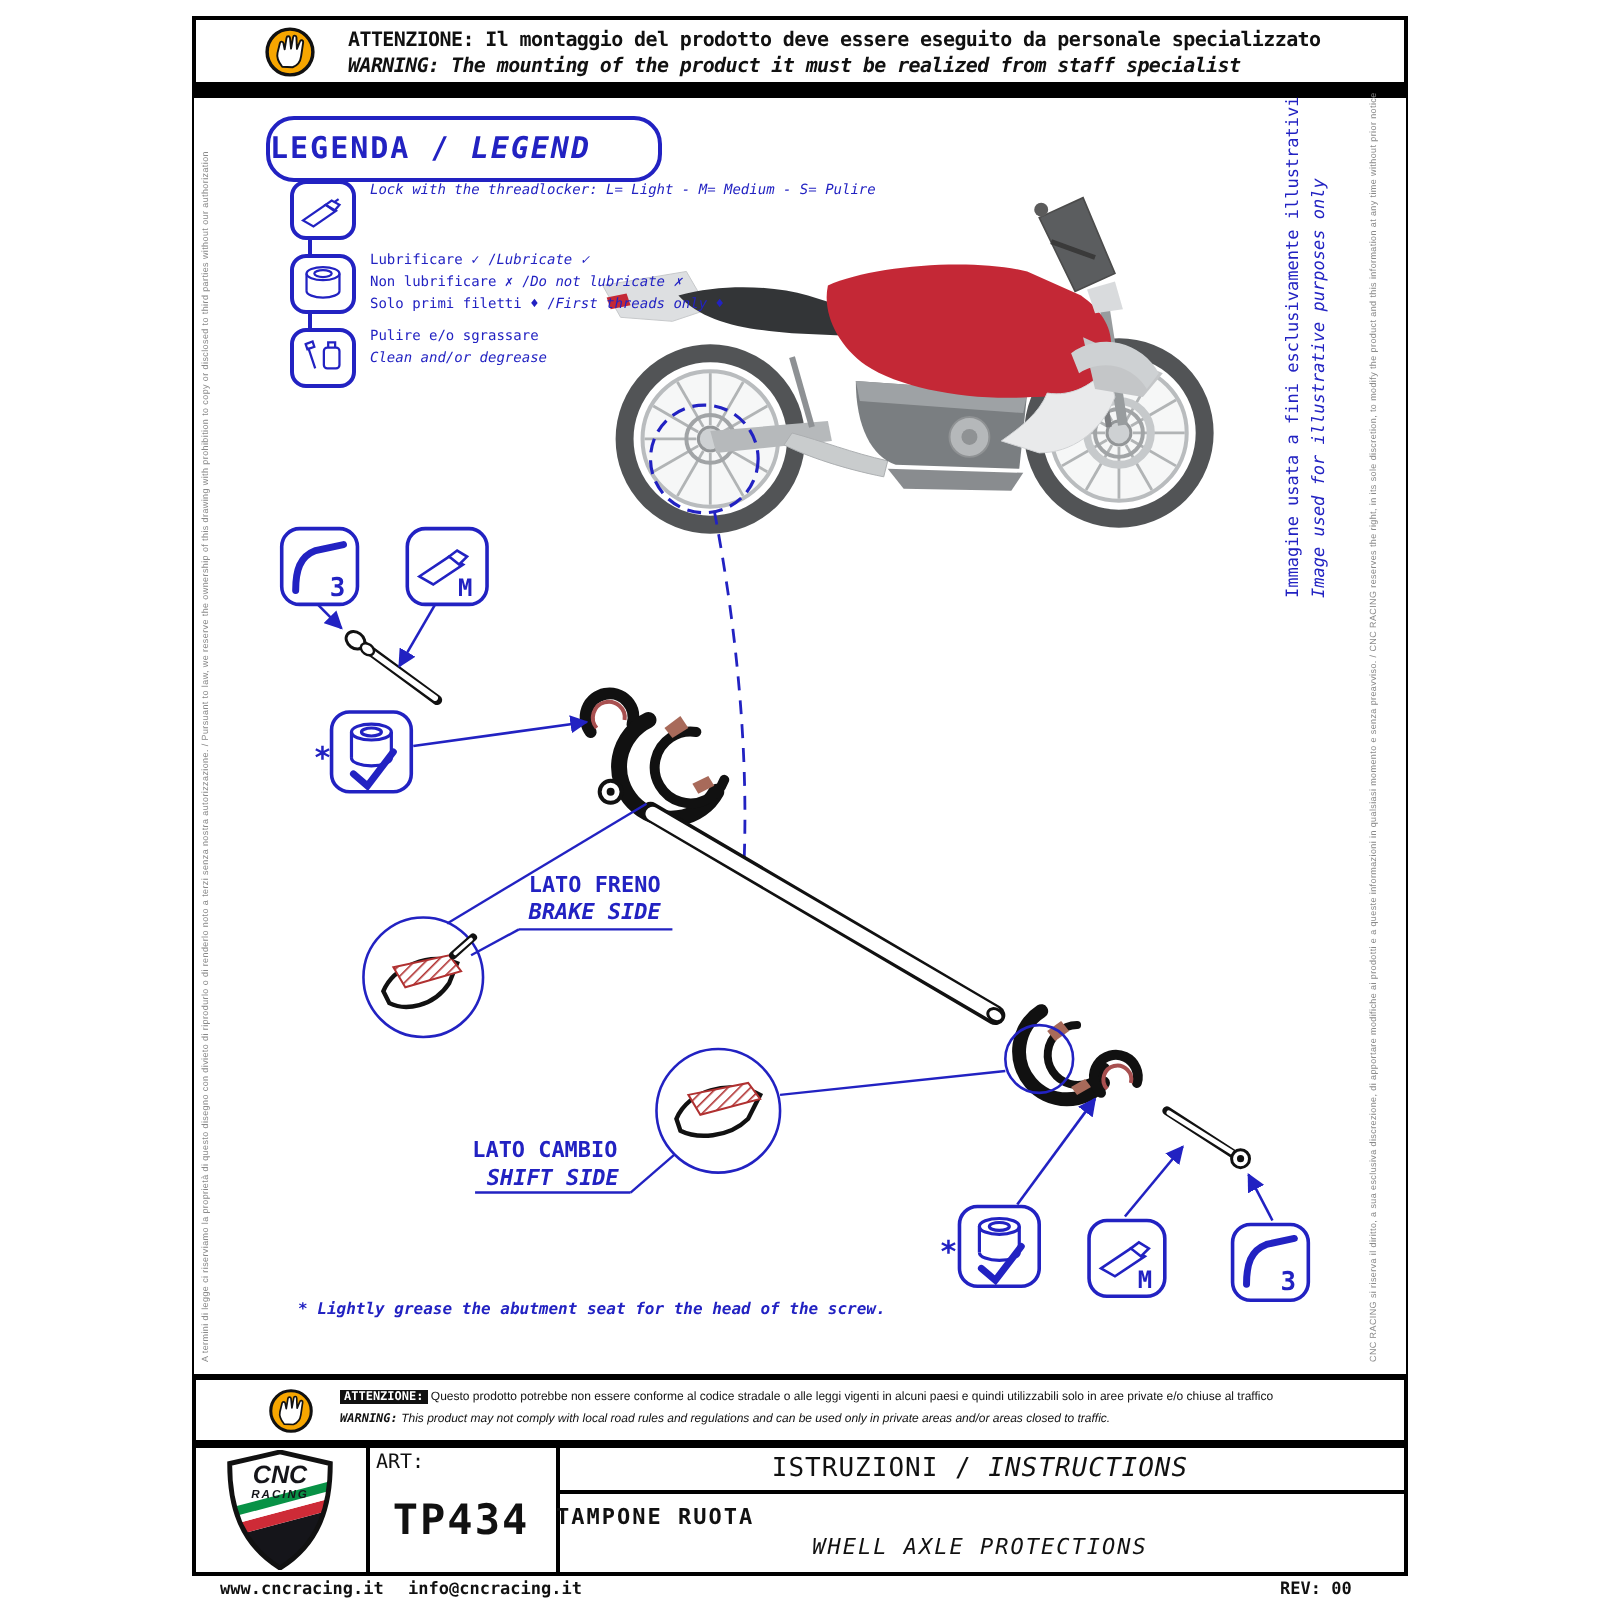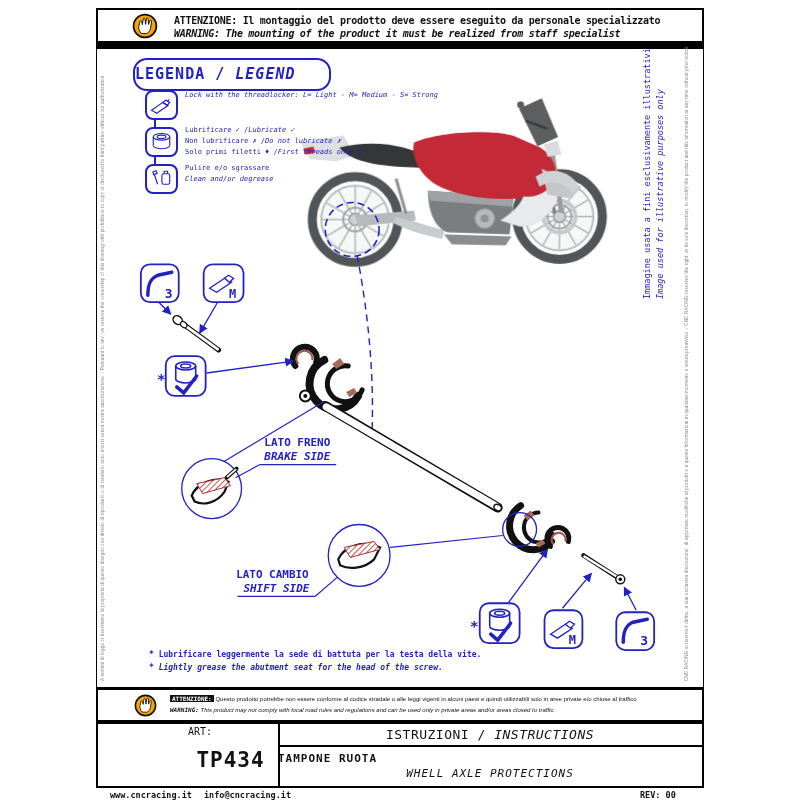--- a/index.html
+++ b/index.html
@@ -283,21 +283,21 @@
     <div class="lbox" style="top:41px">
       <svg viewBox="0 0 33 30" width="29" height="26">
         <g fill="none" stroke="#2222c2" stroke-width="1.3">
           <path d="M5,21 l13,-9 6,3.5 -13,9 z"></path>
           <path d="M18,12 l3.5,-2.5 4.5,2.5 -3,3.5 z"></path>
           <path d="M23,10.5 l2.5,-1.8"></path>
         </g>
       </svg>
     </div>
     <div class="ltxt cad" style="top:41px">
-      <i>Lock with the threadlocker: L= Light - M= Medium - S= Strong</i>
+      <i>Lock with the threadlocker: L= Light - M= Medium - S= Pulire</i>
     </div>
 
     <div class="lbox" style="top:78px">
       <svg viewBox="0 0 33 30" width="29" height="26">
         <g fill="none" stroke="#2222c2" stroke-width="1.3">
           <ellipse cx="16.5" cy="9" rx="9.5" ry="3.8"></ellipse>
           <ellipse cx="16.5" cy="9" rx="5" ry="2"></ellipse>
           <path d="M7,9 v10"></path>
             <path d="M26,9 v10"></path>
           <path d="M7,19 a9.5,3.8 0 0 0 19,0"></path>
@@ -327,37 +327,55 @@
 
     <div class="vblue cad">
       <div>Immagine usata a fini esclusivamente illustrativi</div>
       <i>Image used for illustrative purposes only</i>
     </div>
 
     <div class="vlegal" style="left:3px;top:632px">A termini di legge ci riserviamo la proprietà di questo disegno con divieto di riprodurlo o di renderlo noto a terzi senza nostra autorizzazione. / Pursuant to law, we reserve the ownership of this drawing with prohibition to copy or disclosed to third parties without our authorization</div>
     <div class="vlegal" style="left:587px;top:632px">CNC RACING si riserva il diritto, a sua esclusiva discrezione, di apportare modifiche ai prodotti e a queste informazioni in qualsiasi momento e senza preavviso. / CNC RACING reserves the right, in its sole discretion, to modify the product and this information at any time without prior notice</div>
 
     <div class="notes cad">
-      <div>* Lubrificare leggermente la sede di battuta per la testa della vite.</div>
       <i>* Lightly grease the abutment seat for the head of the screw.</i>
     </div>
   </div>
 
   <div class="bstrip">
     <svg class="hicon" viewBox="0 0 30 30">
       <circle cx="15" cy="15" r="13.2" fill="#f7a600" stroke="#111" stroke-width="2"></circle>
       <path d="M10.5,23.5 C8.5,21 7.2,18 7.8,15.5 L9.2,9.8 C9.5,8.7 11,8.8 11.2,9.9 L11.9,13.5 L13.0,6.8 C13.2,5.6 14.8,5.6 15.0,6.8 L15.6,13.0 L16.8,6.4 C17.0,5.2 18.6,5.3 18.7,6.5 L19.0,13.2 L20.8,8.8 C21.2,7.7 22.8,8.2 22.6,9.4 L21.4,17.5 C21.0,20.5 19.2,22.8 16.5,23.8 Z" fill="#fff" stroke="#111" stroke-width="1.1" stroke-linejoin="round"></path>
     </svg>
     <div class="txt">
       <div><span class="inv cad">ATTENZIONE:</span><span> Questo prodotto potrebbe non essere conforme al codice stradale o alle leggi vigenti in alcuni paesi e quindi utilizzabili solo in aree private e/o chiuse al traffico</span></div>
       <div style="font-style:italic"><span class="wlbl cad">WARNING:</span><span> This product may not comply with local road rules and regulations and can be used only in private areas and/or areas closed to traffic.</span></div>
     </div>
   </div>
 
   <div class="ftable">
+    <div class="fcell-logo">
+      <svg viewBox="0 0 60 62" width="60" height="60" style="position:absolute;left:12px;top:1px">
+        <defs>
+            <clipPath id="sc">
+              <path d="M30,1 L56,7 C56,28 51,48 30,61 C9,48 4,28 4,7 Z"></path>
+            </clipPath>
+          </defs>
+        <path d="M30,1 L56,7 C56,28 51,48 30,61 C9,48 4,28 4,7 Z" fill="#fff"></path>
+        <g clip-path="url(#sc)">
+          <path d="M0,46 L60,30 L60,64 L0,64 Z" fill="#15151a"></path>
+          <path d="M0,40 L60,24 L60,30 L0,46 Z" fill="#ce2b37"></path>
+          <path d="M0,36 L60,20 L60,24 L0,40 Z" fill="#fff"></path>
+          <path d="M0,31 L60,15 L60,20 L0,36 Z" fill="#089246"></path>
+        </g>
+        <path d="M30,1 L56,7 C56,28 51,48 30,61 C9,48 4,28 4,7 Z" fill="none" stroke="#111" stroke-width="2.5"></path>
+        <text x="30" y="17" text-anchor="middle" font-size="13" font-weight="bold" font-style="italic" fill="#15151a" font-family="Liberation Sans, sans-serif">CNC</text>
+        <text x="30" y="25" text-anchor="middle" font-size="6" font-weight="bold" font-style="italic" letter-spacing="1" fill="#15151a" font-family="Liberation Sans, sans-serif">RACING</text>
+      </svg>
+    </div>
     <div class="fcell-art">
       <div class="artlabel cad">ART:</div>
       <div class="artcode cad">TP434</div>
     </div>
     <div class="fcell-main">
       <div class="fhead cad">
         <span>ISTRUZIONI /</span>
         <i>INSTRUCTIONS</i>
       </div>
       <div class="fprod1 cad">TAMPONE RUOTA</div>

